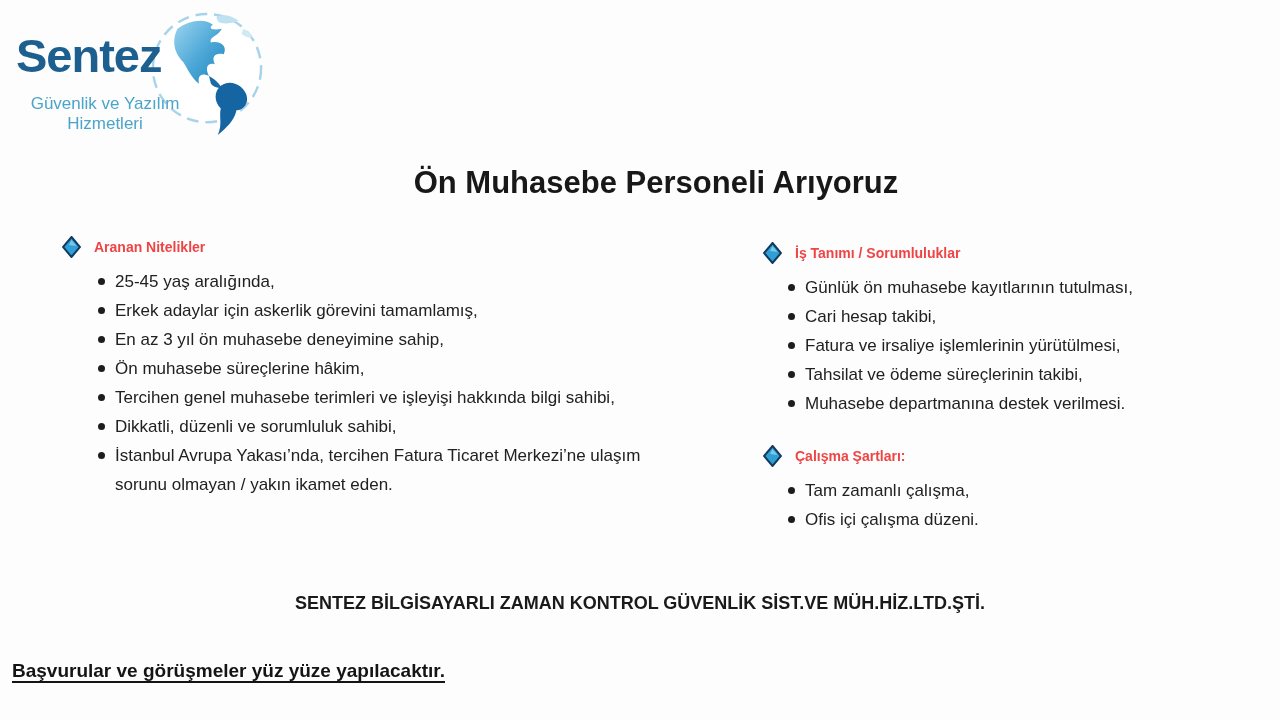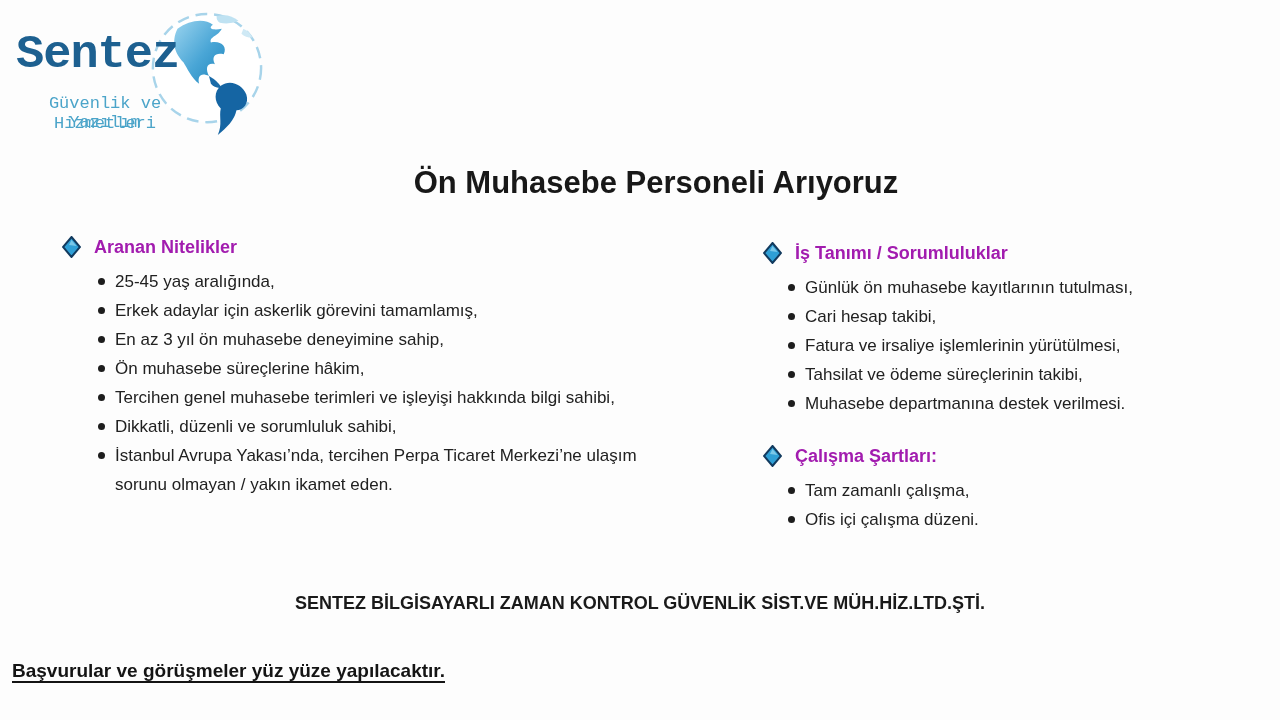--- a/index.html
+++ b/index.html
@@ -8,21 +8,21 @@
     position:relative;
     width:1280px;height:720px;
     margin:0 auto;
     background:#fdfdfd;
     font-family:"Liberation Sans",sans-serif;
     color:#1f1f1f;
     overflow:hidden;
   }
 
   
-  .logo{position:absolute;left:14px;top:6px;width:252px;height:134px;font-family:Liberation Mono, monospace;}
+  .logo{position:absolute;left:14px;top:6px;width:252px;height:134px;}
   .logo-globe{position:absolute;right:0;top:0;width:118px;height:132px;}
   .logo-name{
     position:absolute;left:2px;top:22px;
     font-size:47px;font-weight:bold;letter-spacing:-1px;
     color:#1d6090;
   }
   .logo-sub{position:absolute;left:0;width:182px;text-align:center;
     color:#4ba4c9;font-size:17px;line-height:19px;}
   .logo-sub1{top:88px;}
   .logo-sub2{top:108px;}
@@ -32,21 +32,21 @@
     position:absolute;top:144px;left:16px;width:100%;
     text-align:center;font-size:31px;font-weight:bold;color:#181818;
   }
 
   
   .col-left{position:absolute;left:62px;top:236px;width:604px;}
   .col-right{position:absolute;left:756px;top:242px;width:494px;}
 
   .section-heading{
     display:flex;align-items:center;
-    font-size:18px;font-weight:bold;color:#a21caf;
+    font-size:14px;font-weight:bold;color:#ef4444;
   }
   .diamond-icon{flex:0 0 auto;margin-right:13px;display:block;}
   .col-right .diamond-icon{margin-left:7px;}
 
   ul.bullets{list-style:none;margin:9px 0 0;padding:0 0 0 53px;}
   .col-right ul.bullets{padding-left:49px;}
   ul.bullets li{
     position:relative;
     font-size:17px;line-height:29px;color:#212121;
   }
@@ -112,21 +112,21 @@
       <span>Aranan Nitelikler</span>
     </div>
     <ul class="bullets">
 
     <li>25-45 yaş aralığında,</li>
         <li>Erkek adaylar için askerlik görevini tamamlamış,</li>
         <li>En az 3 yıl ön muhasebe deneyimine sahip,</li>
         <li>Ön muhasebe süreçlerine hâkim,</li>
         <li>Tercihen genel muhasebe terimleri ve işleyişi hakkında bilgi sahibi,</li>
         <li>Dikkatli, düzenli ve sorumluluk sahibi,</li>
-        <li>İstanbul Avrupa Yakası’nda, tercihen Perpa Ticaret Merkezi’ne ulaşım sorunu olmayan / yakın ikamet eden.</li>
+        <li>İstanbul Avrupa Yakası’nda, tercihen Fatura Ticaret Merkezi’ne ulaşım sorunu olmayan / yakın ikamet eden.</li>
       </ul>
   </div>
 
   <div class="col-right">
 
     <div>
       <div class="section-heading">
         <svg class="diamond-icon" width="19" height="22" viewBox="0 0 19 22" aria-hidden="true">
           <polygon points="9.5,1 18,11 9.5,21 1,11" fill="#2f9fd6" stroke="#123a5e" stroke-width="2"></polygon>
           <polygon points="9.5,4 14.5,10 7,9" fill="#8fd2ee" opacity="0.8"></polygon>

